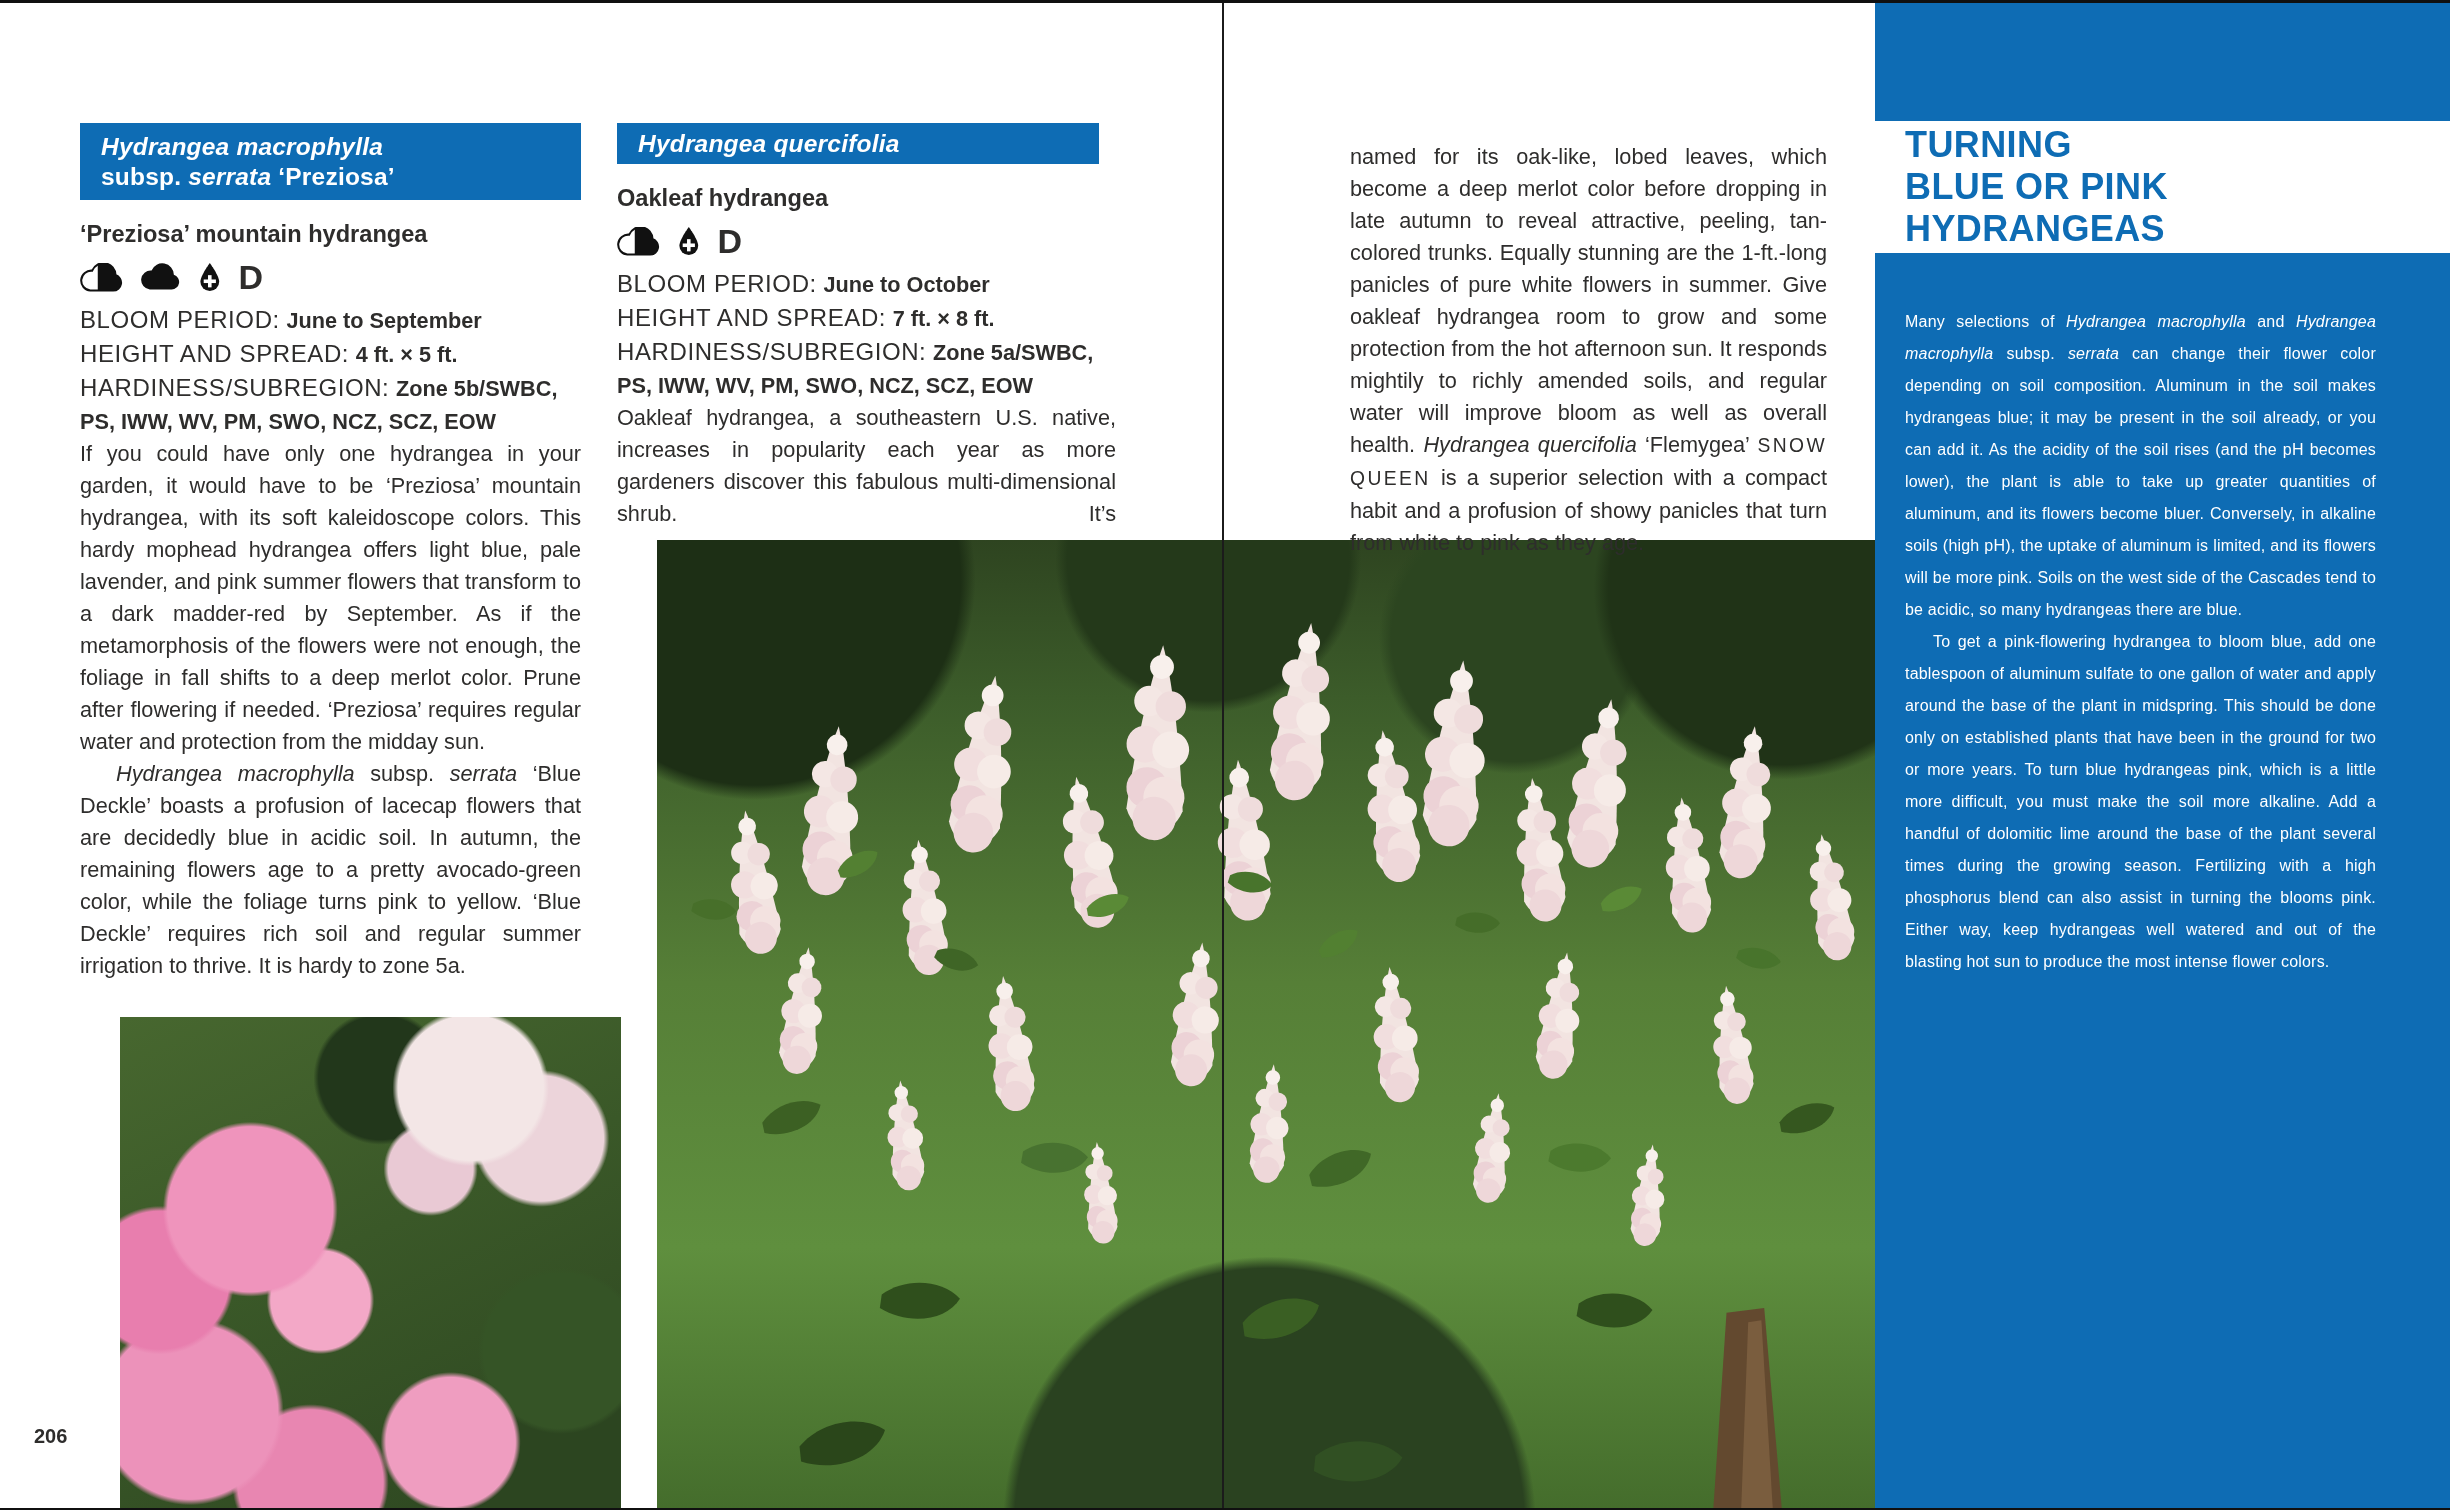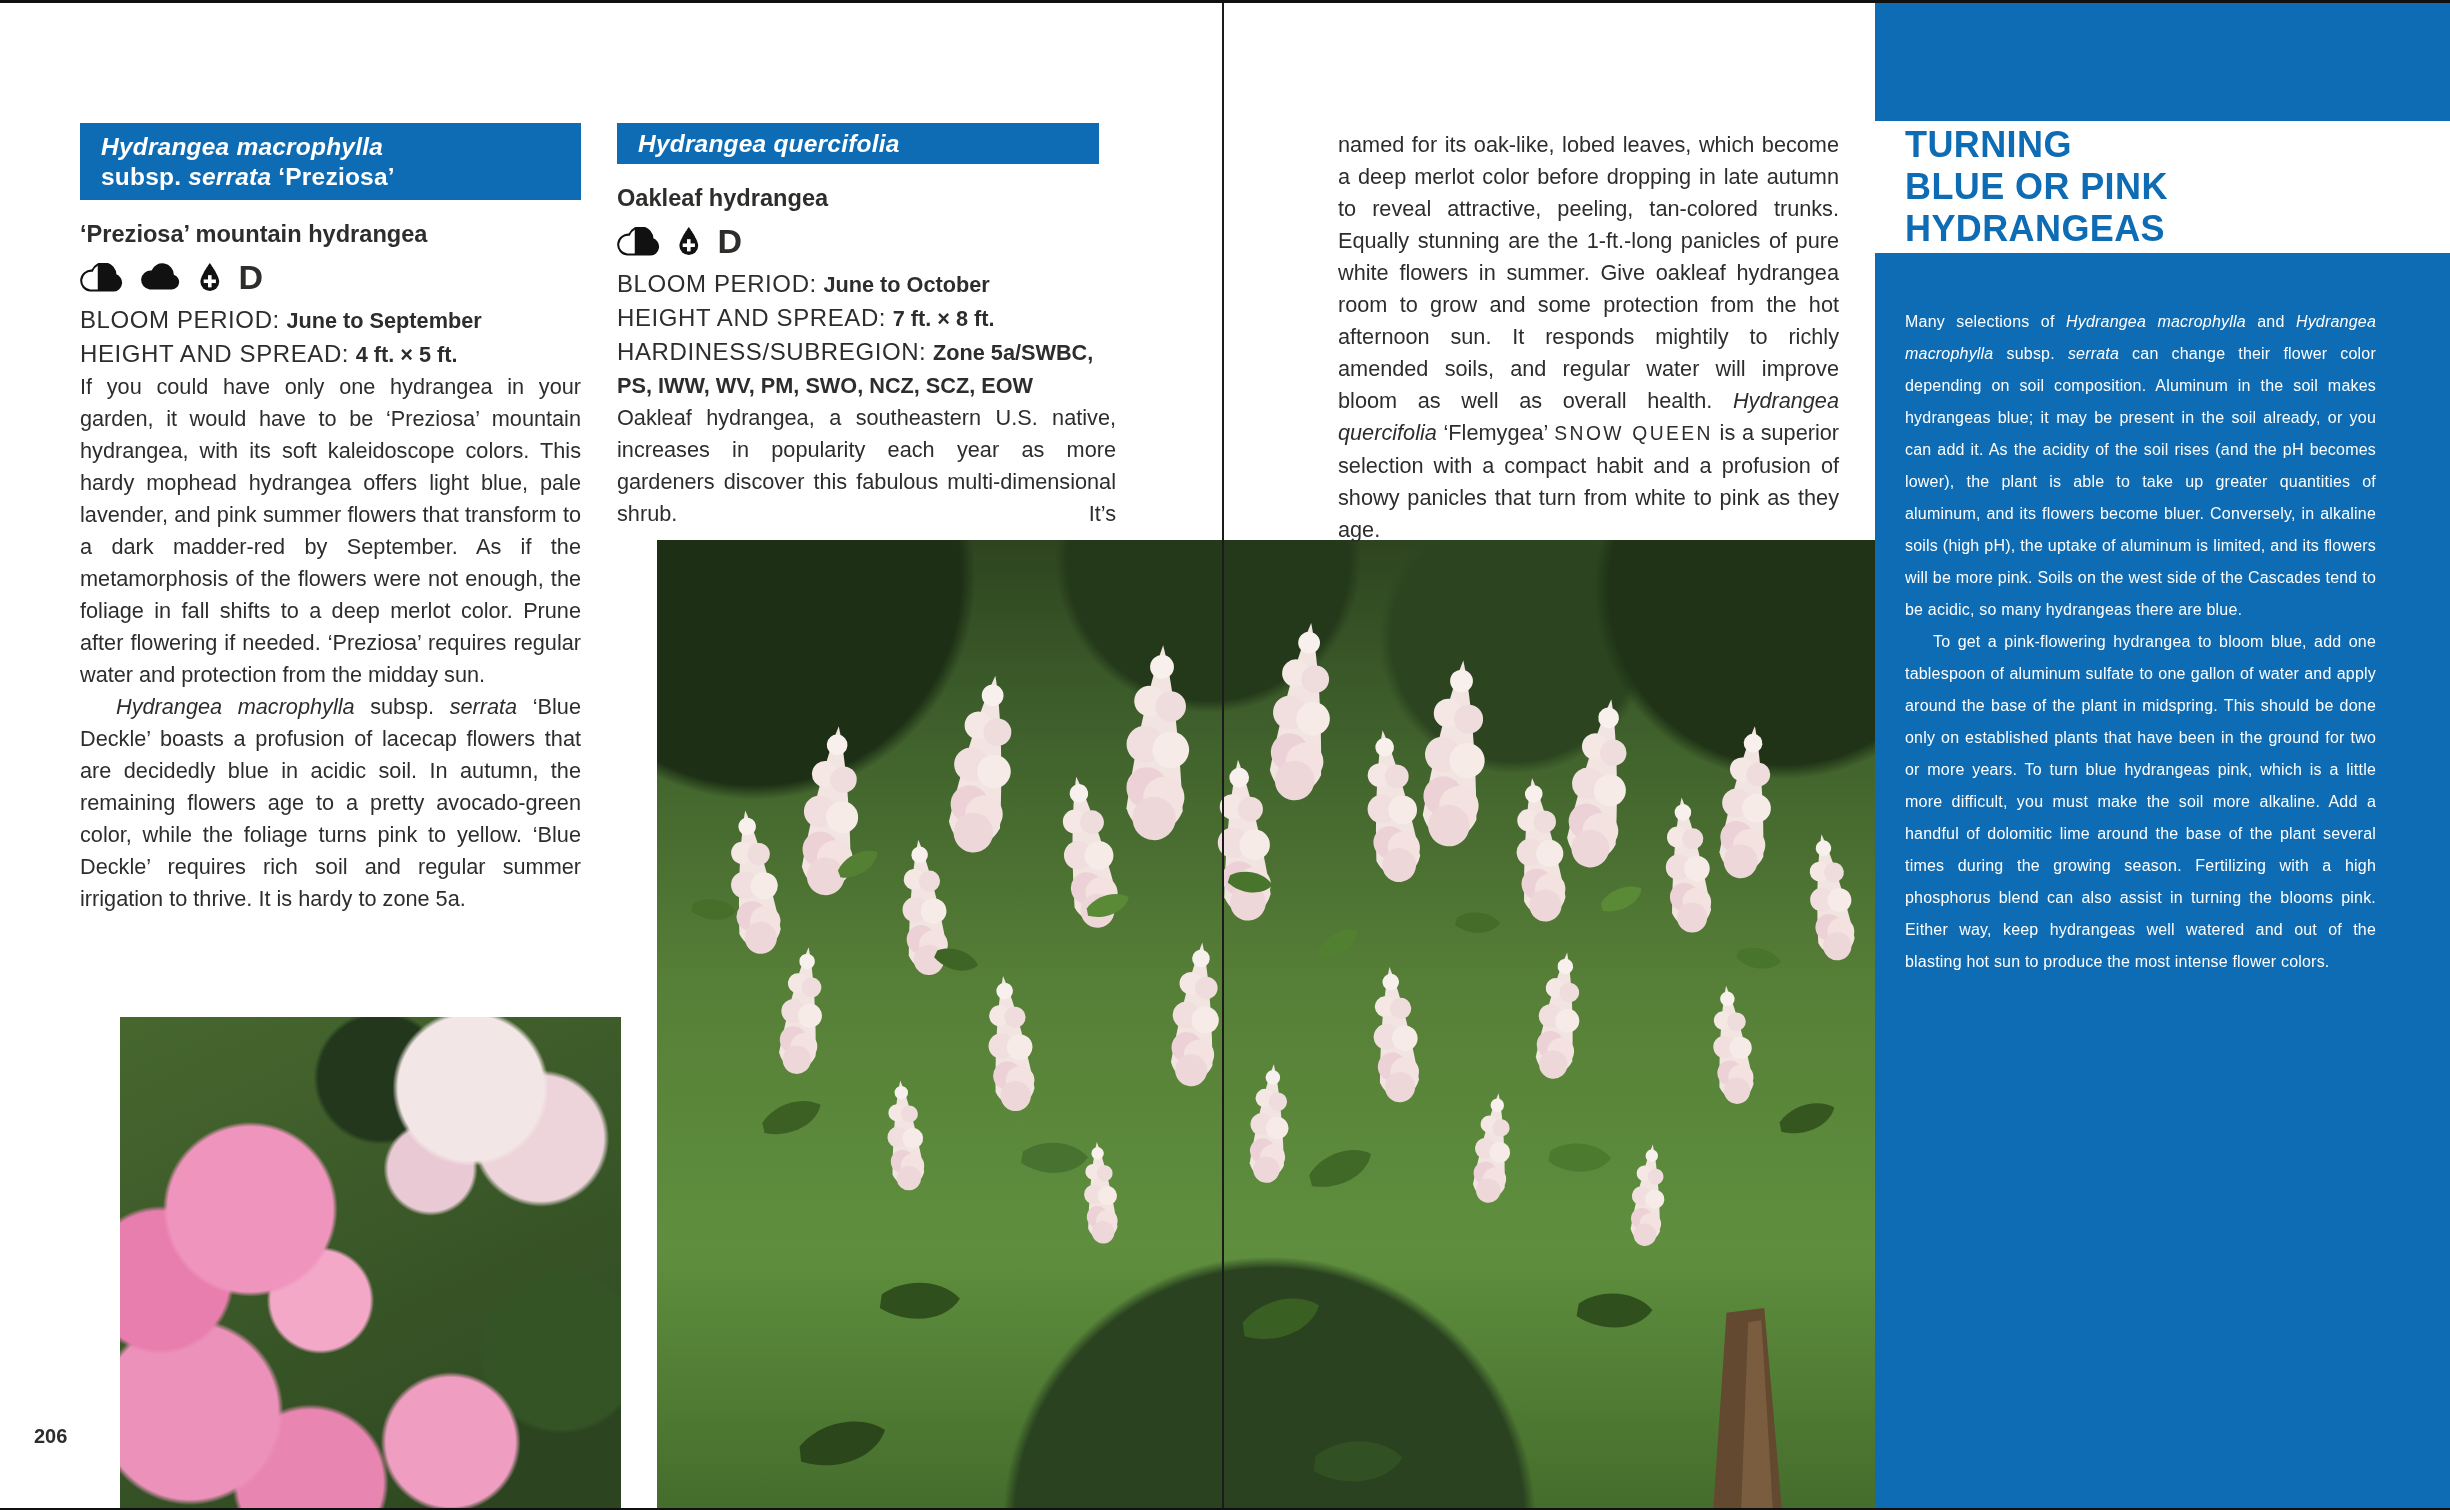--- a/index.html
+++ b/index.html
@@ -30,21 +30,21 @@
   .specs{margin-top:7.5px;}
   .spec-line{font-size:21.7px;line-height:33px;}
   .spec-label{font-size:24px;letter-spacing:0.6px;margin-right:6.6px;}
   .spec-value{font-weight:700;text-align:center;}
   .entry-body{font-size:21.7px;line-height:32px;text-align:justify;}
   .entry-body p{margin:0;}
   p.indent{text-indent:36px;}
   p.cont{text-align-last:justify;}
   .col3{position:absolute;left:1338px;top:129px;width:501px;font-size:21.7px;line-height:32px;
     text-align:justify;z-index:10;}
-  .col3 p{margin:0;}
+  .col3 p{margin:12px;}
   .sc{letter-spacing:2.4px;font-size:19.3px;}
   .page-number{position:absolute;left:34px;top:1425px;font-size:20px;font-weight:700;z-index:10;}
 
   
   .photo{position:absolute;z-index:5;overflow:hidden;}
   .photo-pink{left:80px;top:1002px;width:501px;height:506px;
     background:
       radial-gradient(circle at 70% 14%, #f3e6e6 0 13%, rgba(0,0,0,0) 14%),
       radial-gradient(circle at 84% 24%, #ecd4da 0 11%, rgba(0,0,0,0) 12%),
       radial-gradient(circle at 62% 30%, #e9c9d4 0 9%, rgba(0,0,0,0) 10%),
@@ -114,20 +114,23 @@
         <rect x="6" y="18.6" width="13" height="3.8" fill="#fff"></rect>
       </svg>
       <span class="dec-letter">D</span>
     </div>
     <div class="specs">
       <div class="spec-line">
         <span class="spec-label">BLOOM PERIOD:</span><span class="spec-value">June to September</span>
       </div>
       <div class="spec-line">
         <span class="spec-label">HEIGHT AND SPREAD:</span><span class="spec-value">4 ft. × 5 ft.</span>
+      </div>
+      <div class="spec-line">
+        <span class="spec-label">HARDINESS/SUBREGION:</span><span class="spec-value">Zone 5b/SWBC, PS, IWW, WV, PM, SWO, NCZ, SCZ, EOW</span>
       </div>
     </div>
     <div class="entry-body">
       <p>If you could have only one hydrangea in your garden, it would have to be ‘Preziosa’ mountain hydrangea, with its soft kaleidoscope colors. This hardy mophead hydrangea offers light blue, pale lavender, and pink summer flowers that transform to a dark madder-red by September. As if the metamorphosis of the flowers were not enough, the foliage in fall shifts to a deep merlot color. Prune after flowering if needed. ‘Preziosa’ requires regular water and protection from the midday sun.</p>
       <p class="indent"><i>Hydrangea macrophylla</i> subsp. <i>serrata</i> ‘Blue Deckle’ boasts a profusion of lacecap flowers that are decidedly blue in acidic soil. In autumn, the remaining flowers age to a pretty avocado-green color, while the foliage turns pink to yellow. ‘Blue Deckle’ requires rich soil and regular summer irrigation to thrive. It is hardy to zone 5a.</p>
     </div>
   </section>
 
   <section class="entry entry-2">
     <div class="entry-bar">

